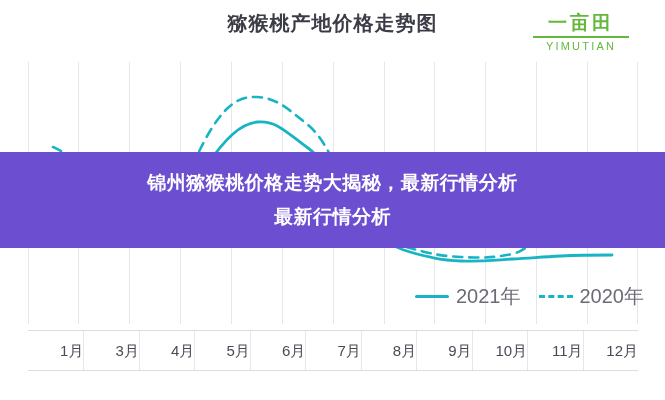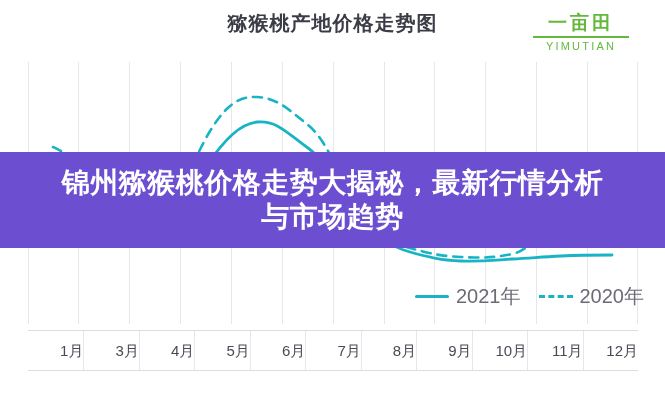--- a/index.html
+++ b/index.html
@@ -89,21 +89,21 @@
   
   #banner{
     position:absolute;left:0;top:152px;width:665px;height:96px;
     background:#6c4fd0;
     display:flex;align-items:center;justify-content:center;
   }
   #banner-text{
     width:600px;
     text-align:center;
     color:#ffffff;
-    font-size:28px;font-weight:bold;
+    font-size:19px;font-weight:bold;
     line-height:34px;
     letter-spacing:0.5px;
   }
 </style>
 </head>
 <body>
 
 <div id="stage">
 
   <div id="chart-card">
@@ -165,17 +165,17 @@
       <div class="xtick">11月</div>
       <div class="xtick">12月</div>
     </div>
     <div id="bottomline"></div>
 
   </div>
 
   <div id="banner">
     <div id="banner-text">
       <span>锦州猕猴桃价格走势大揭秘，最新行情分析</span><br>
-      <span>与市场趋势</span>
+      <span>最新行情分析</span>
     </div>
   </div>
 
 </div>
 
 </body></html>

